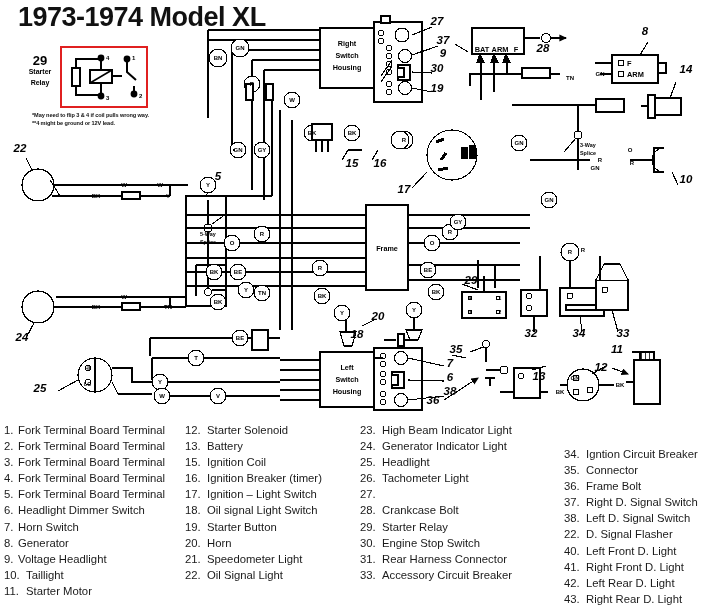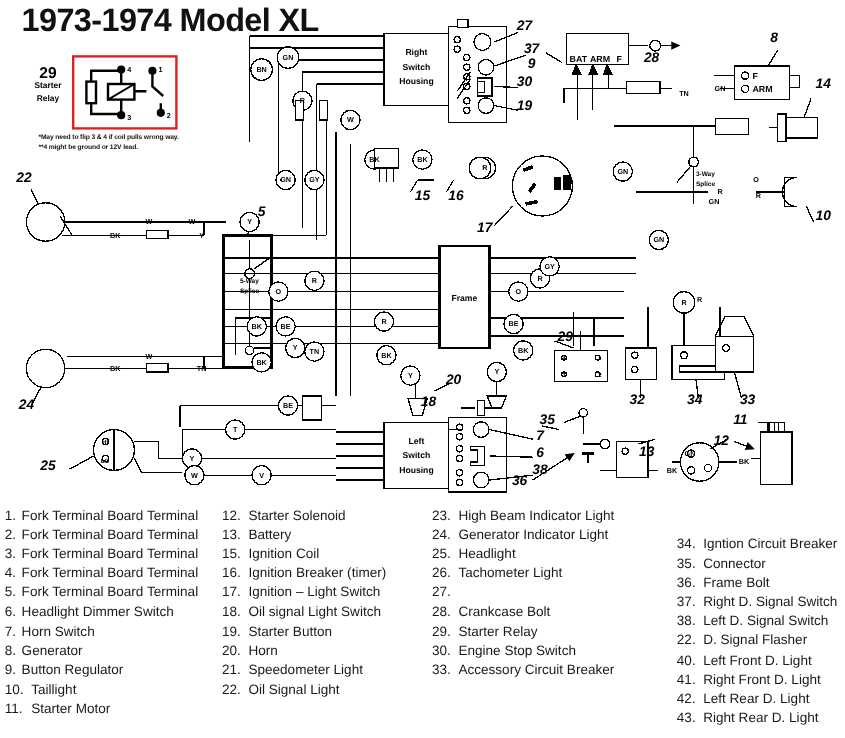--- a/index.html
+++ b/index.html
@@ -577,21 +577,21 @@
         <div class="legitem">
           <span class="legnum">7.</span>
           <span class="legtxt">Horn Switch</span>
         </div>
         <div class="legitem">
           <span class="legnum">8.</span>
           <span class="legtxt">Generator</span>
         </div>
         <div class="legitem">
           <span class="legnum">9.</span>
-          <span class="legtxt">Button Regulator</span>
+          <span class="legtxt">Voltage Headlight</span>
         </div>
         <div class="legitem">
           <span class="legnum wide">10.</span>
           <span class="legtxt">   Taillight</span>
         </div>
         <div class="legitem">
           <span class="legnum wide">11.</span>
           <span class="legtxt">   Starter Motor</span>
         </div>
       </div>
@@ -663,20 +663,24 @@
         </div>
         <div class="legitem">
           <span class="legnum wide">29.</span>
           <span class="legtxt">Starter Relay</span>
         </div>
         <div class="legitem">
           <span class="legnum wide">30.</span>
           <span class="legtxt">Engine Stop Switch</span>
         </div>
         <div class="legitem">
+          <span class="legnum wide">31.</span>
+          <span class="legtxt">Rear Harness Connector</span>
+        </div>
+        <div class="legitem">
           <span class="legnum wide">33.</span>
           <span class="legtxt">Accessory Circuit Breaker</span>
         </div>
       </div>
     <div class="legcol" id="legcol3">
         <div class="legitem">
           <span class="legnum wide">34.</span>
           <span class="legtxt">Igntion Circuit Breaker</span>
         </div>
         <div class="legitem">

